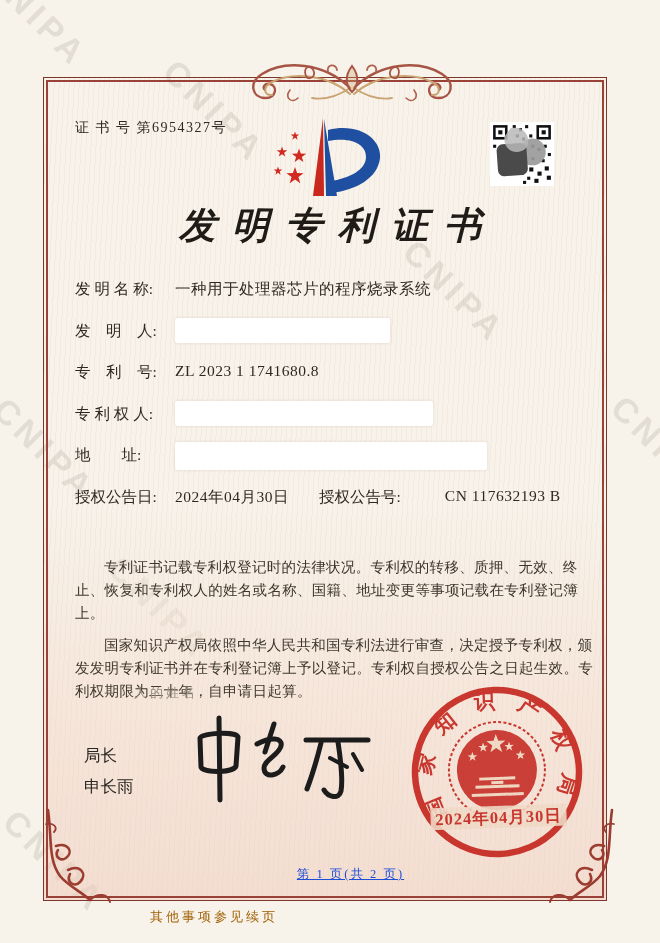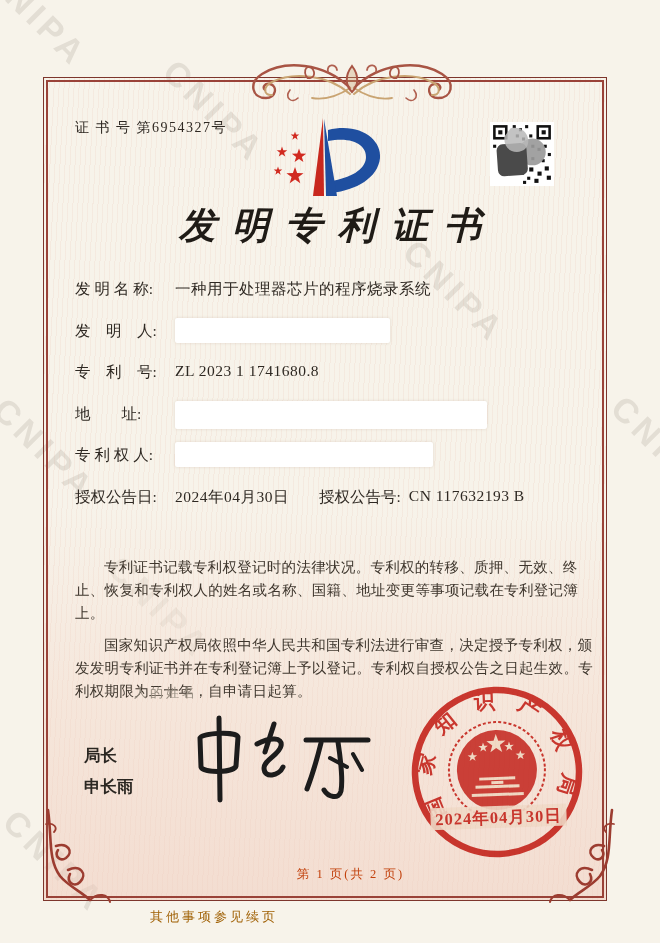--- a/index.html
+++ b/index.html
@@ -37,40 +37,40 @@
     position:absolute; left:0; top:201px; width:660px; text-align:center;
     font-size:37px; font-weight:bold; color:#1f1b16;
     letter-spacing:16px; padding-left:16px; box-sizing:border-box;font-style:italic;
   }
   .fields{position:absolute; left:75px; top:279px; width:520px;}
   .frow{height:41.5px; display:flex; align-items:flex-start; font-size:15.5px;}
   .flabel{display:inline-block; width:100px; color:#2e2822; flex:none;}
   .fvalue{color:#2e2822; letter-spacing:0.5px;}
   .redact{background:#ffffff; height:25px; margin-top:-3px; border-radius:2px;
           box-shadow:0 0 3px rgba(180,160,140,0.35);}
-  .pair2{margin-left:30px; display:flex;}
+  .pair2{margin-left:30px; display:flex;gap:36px;}
   .paras{
     position:absolute; left:75px; top:556px; width:524px;
     font-size:14.5px; line-height:1.58; color:#3e362d; letter-spacing:0.3px;
   }
   .paras p{margin:0 0 9px 0; text-indent:2em;}
   .ghost{
     position:absolute; left:134px; top:684px; font-size:13px;
     color:#968d80; letter-spacing:3px; filter:blur(0.3px);
   }
   .sig-titles{
     position:absolute; left:84px; top:740px; font-family:"Liberation Sans", sans-serif;
-    font-weight:bold; font-size:16.5px; color:#2b2722; line-height:1.85;
+    font-weight:normal; font-size:16.5px; color:#2b2722; line-height:1.85;
   }
   .sig-svg{position:absolute; left:170px; top:710px; width:215px; height:105px;}
   .seal{position:absolute; left:407px; top:682px; width:180px; height:180px;
         opacity:0.93; mix-blend-mode:multiply; transform:rotate(-2deg);}
   .pageinfo{
     position:absolute; left:43px; top:866px; width:615px; text-align:center;
-    font-size:12.5px; color:#c2410c; letter-spacing:2px;
+    font-size:12.5px; color:#1d4ed8; letter-spacing:2px;text-decoration:underline;
   }
   .contnote{
     position:absolute; left:150px; top:908px; width:320px; text-align:left;
     font-size:13px; color:#a16207; letter-spacing:3px;
   }
   .sitewm{
     position:absolute; right:6px; top:900px;
     font-family:"Liberation Sans", sans-serif; font-weight:bold; font-size:21px;
     color:rgba(172,166,157,0.65); letter-spacing:2px;
     text-shadow:1px 1px 0 rgba(255,255,255,0.8);
@@ -199,26 +199,26 @@
     </div>
     <div class="frow">
       <span class="flabel">发　明　人:</span>
       <span class="redact" style="width:215px;"></span>
     </div>
     <div class="frow">
       <span class="flabel">专　利　号:</span>
       <span class="fvalue">ZL 2023 1 1741680.8</span>
     </div>
     <div class="frow">
+      <span class="flabel">专 利 权 人:</span>
+      <span class="redact" style="width:258px;"></span>
+    </div>
+    <div class="frow">
       <span class="flabel">地　　址:</span>
       <span class="redact" style="width:312px; height:28px;"></span>
-    </div>
-    <div class="frow">
-      <span class="flabel">专 利 权 人:</span>
-      <span class="redact" style="width:258px;"></span>
     </div>
     <div class="frow">
       <span class="flabel">授权公告日:</span>
       <span class="fvalue">2024年04月30日</span>
       <span class="pair2">
         <span class="flabel" style="width:auto; margin-right:8px;">授权公告号:</span>
         <span class="fvalue">CN 117632193 B</span>
       </span>
     </div>
   </div>

